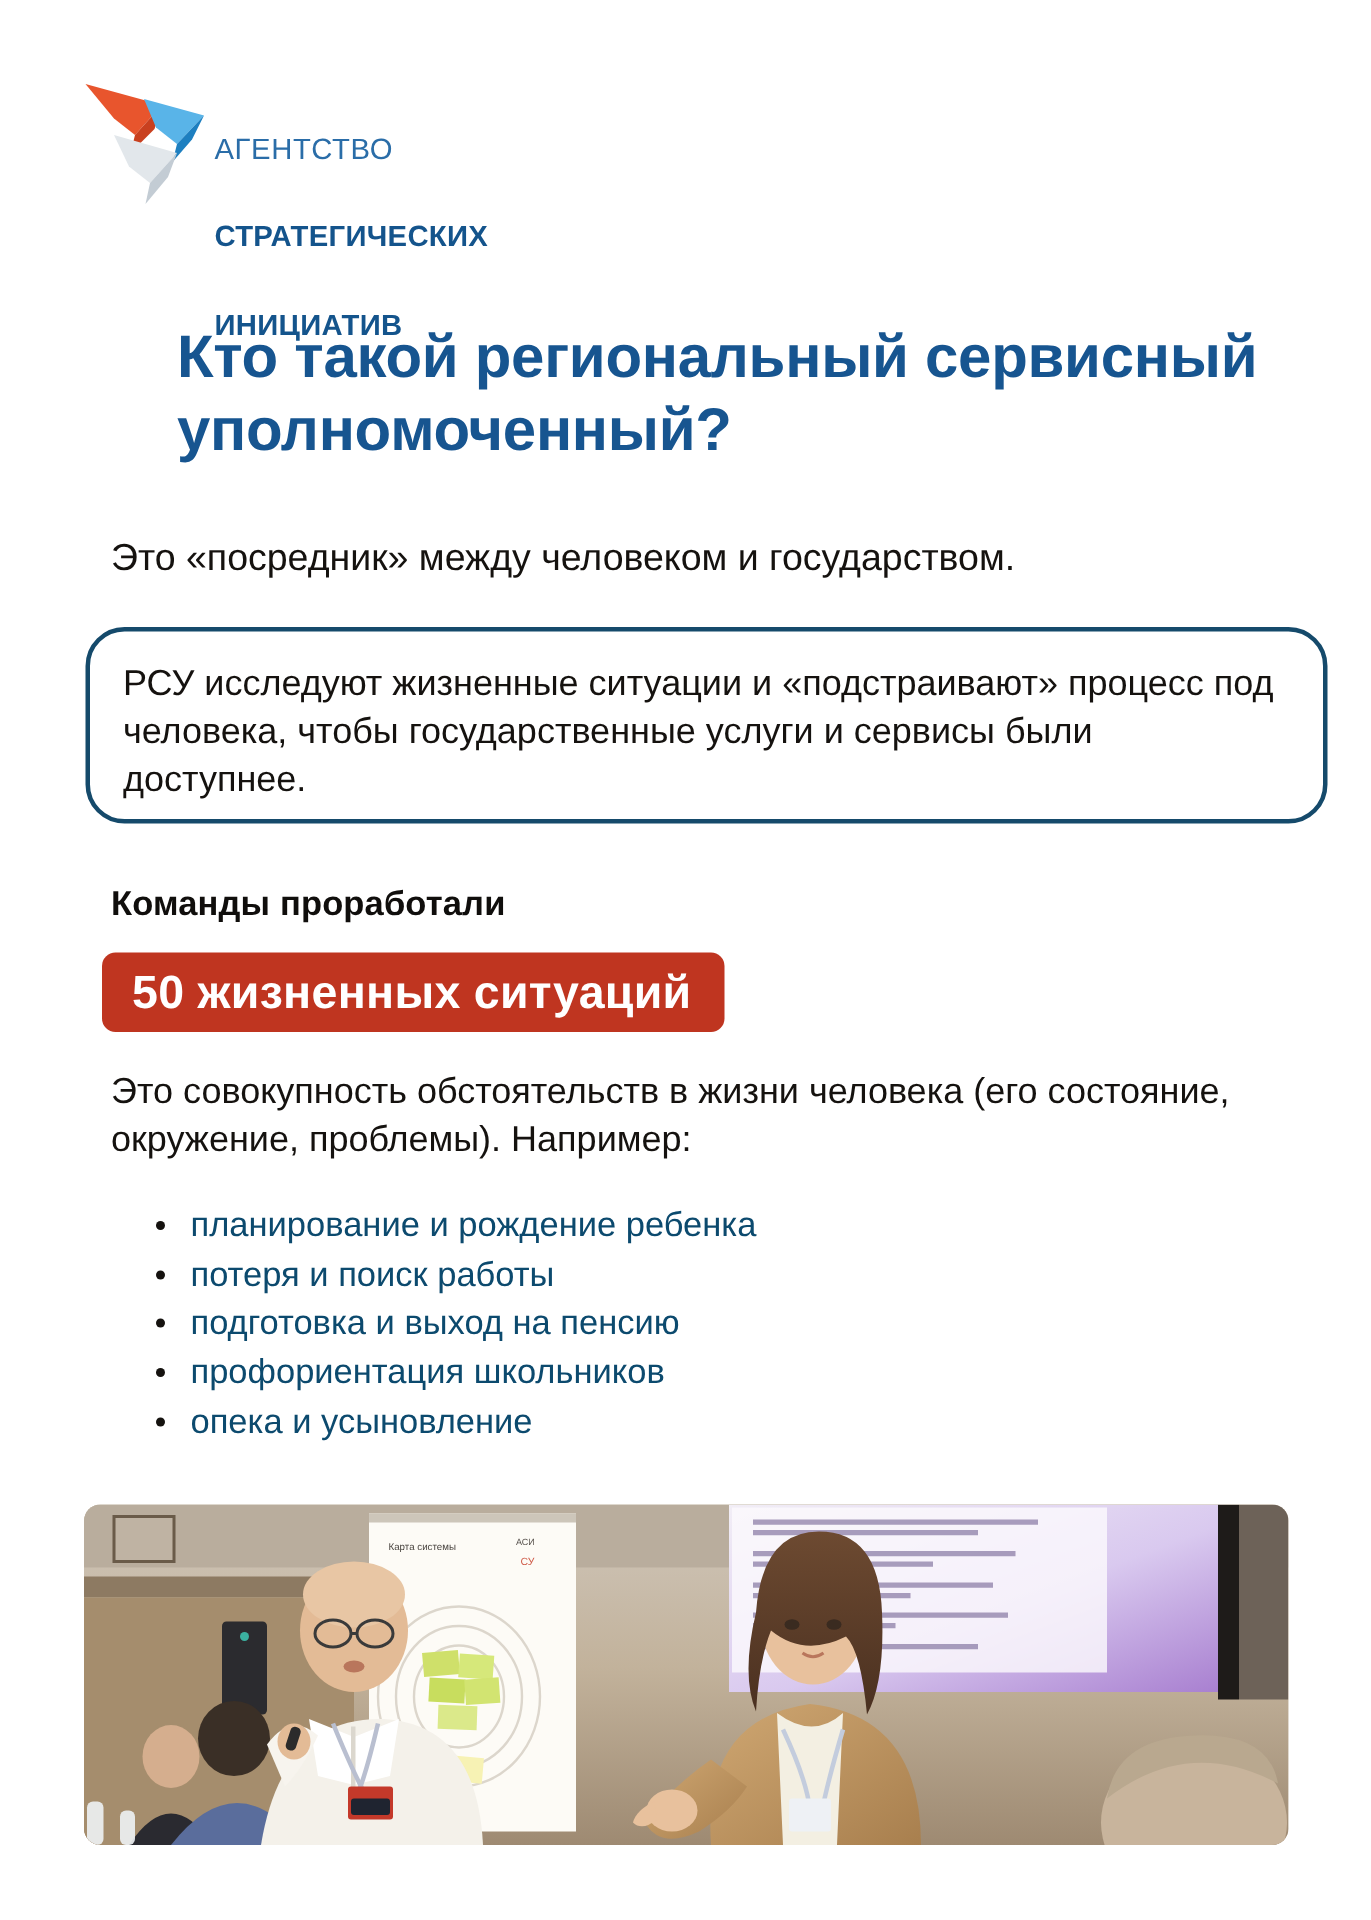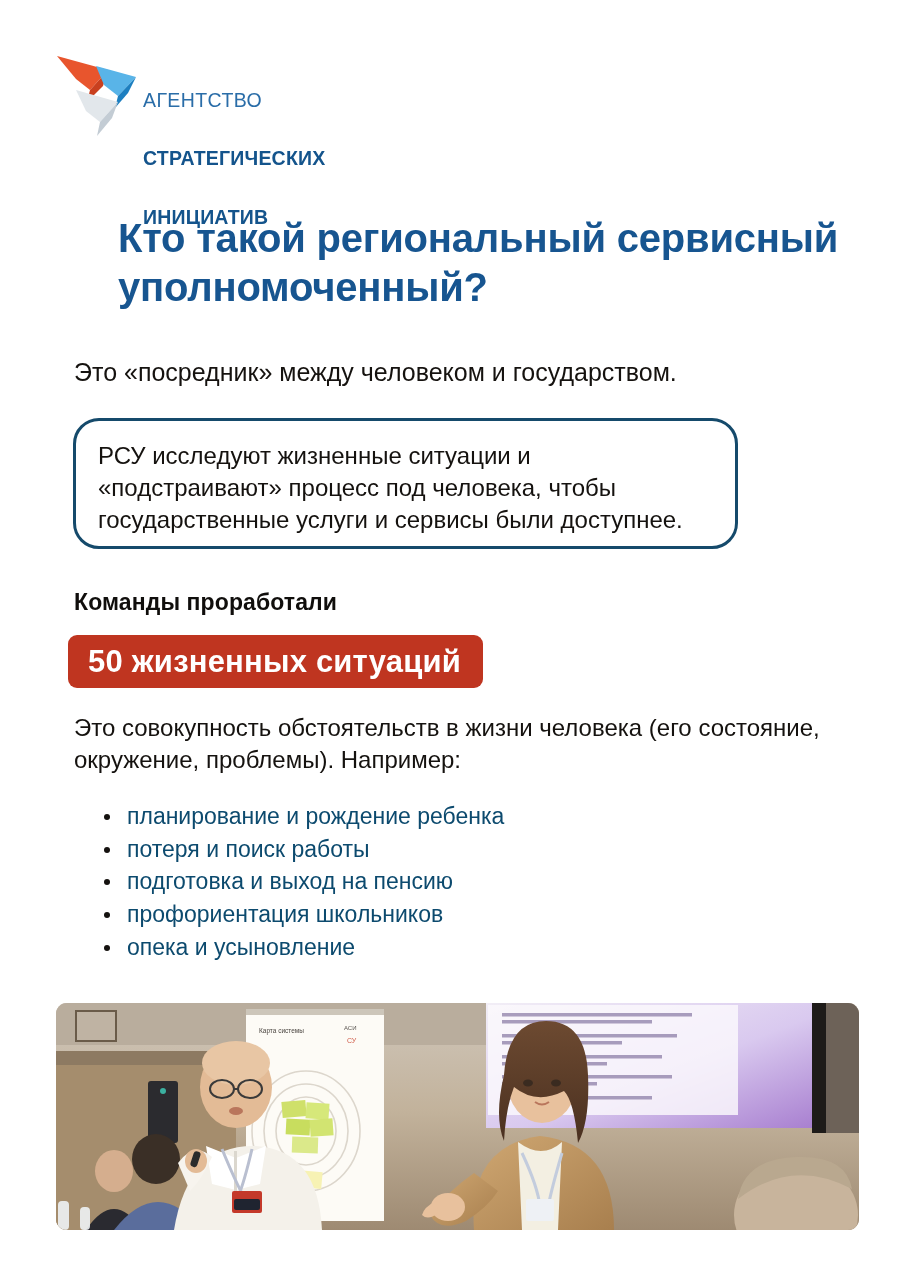--- a/index.html
+++ b/index.html
@@ -71,26 +71,25 @@
     font-size: 25px;
     color: #15120f;
     line-height: 1.3;
   }
 
   
   .callout {
     position: absolute;
     left: 57px;
     top: 418px;
-    width: 665px;
+    width: 828px;
     height: 131px;
     border: 3px solid #154a6b;
     border-radius: 26px;
     padding: 19px 32px 0 22px;
-    margin-left: 16px;
   }
   .callout-text {
     font-size: 24px;
     color: #15120f;
     line-height: 1.33;
   }
 
   
   .subhead {
     position: absolute;

